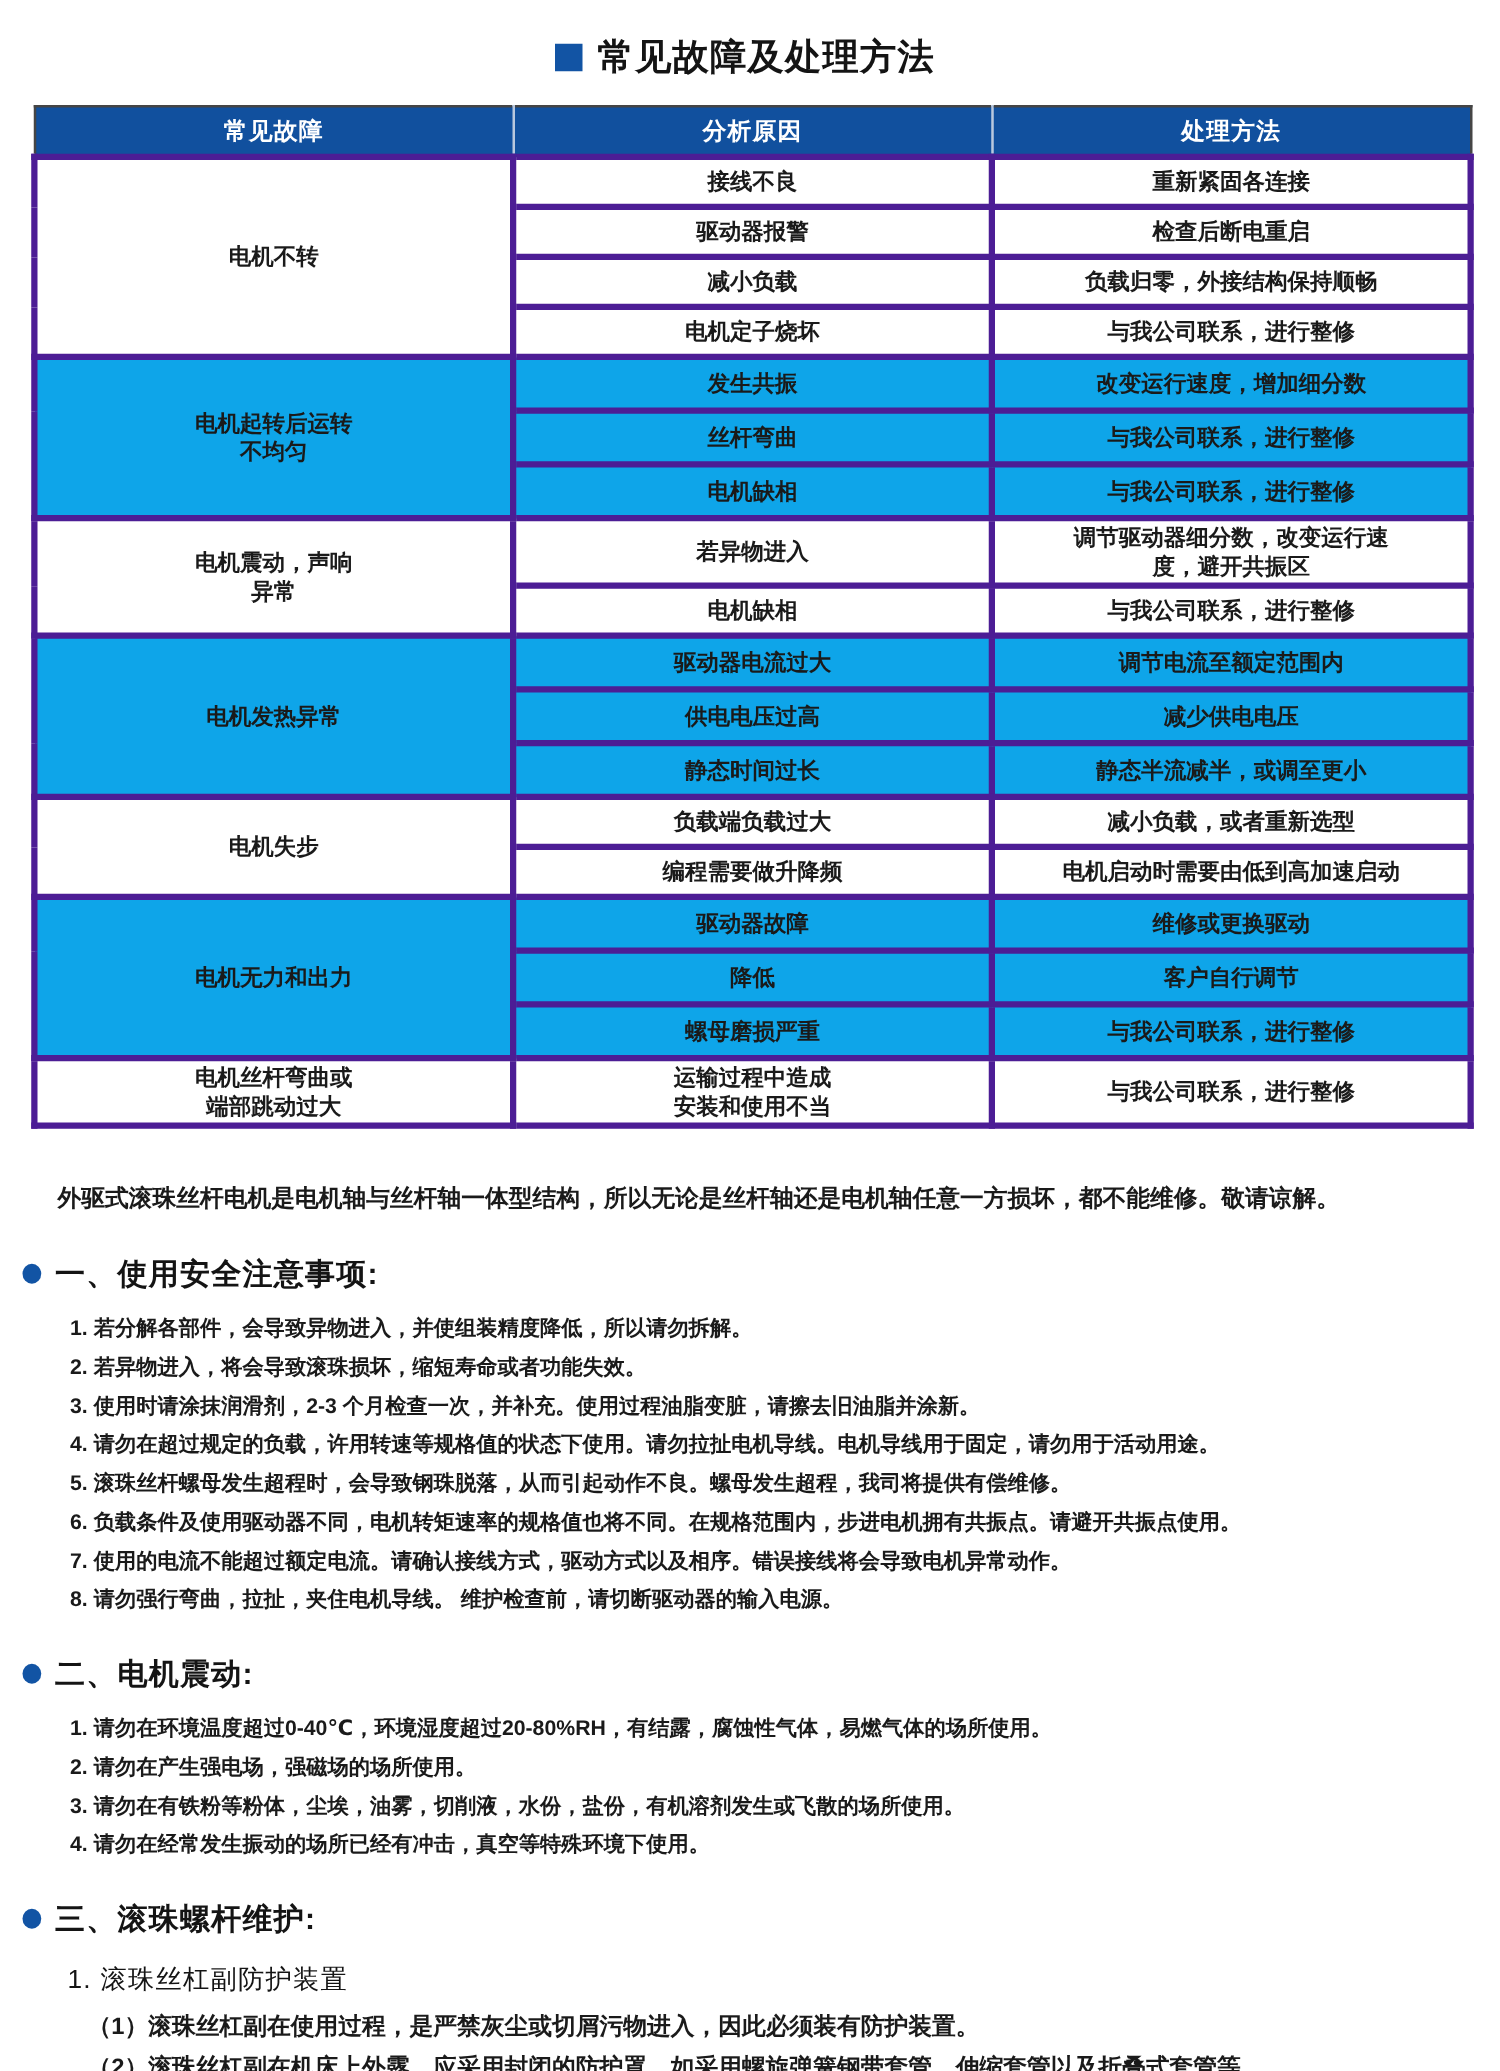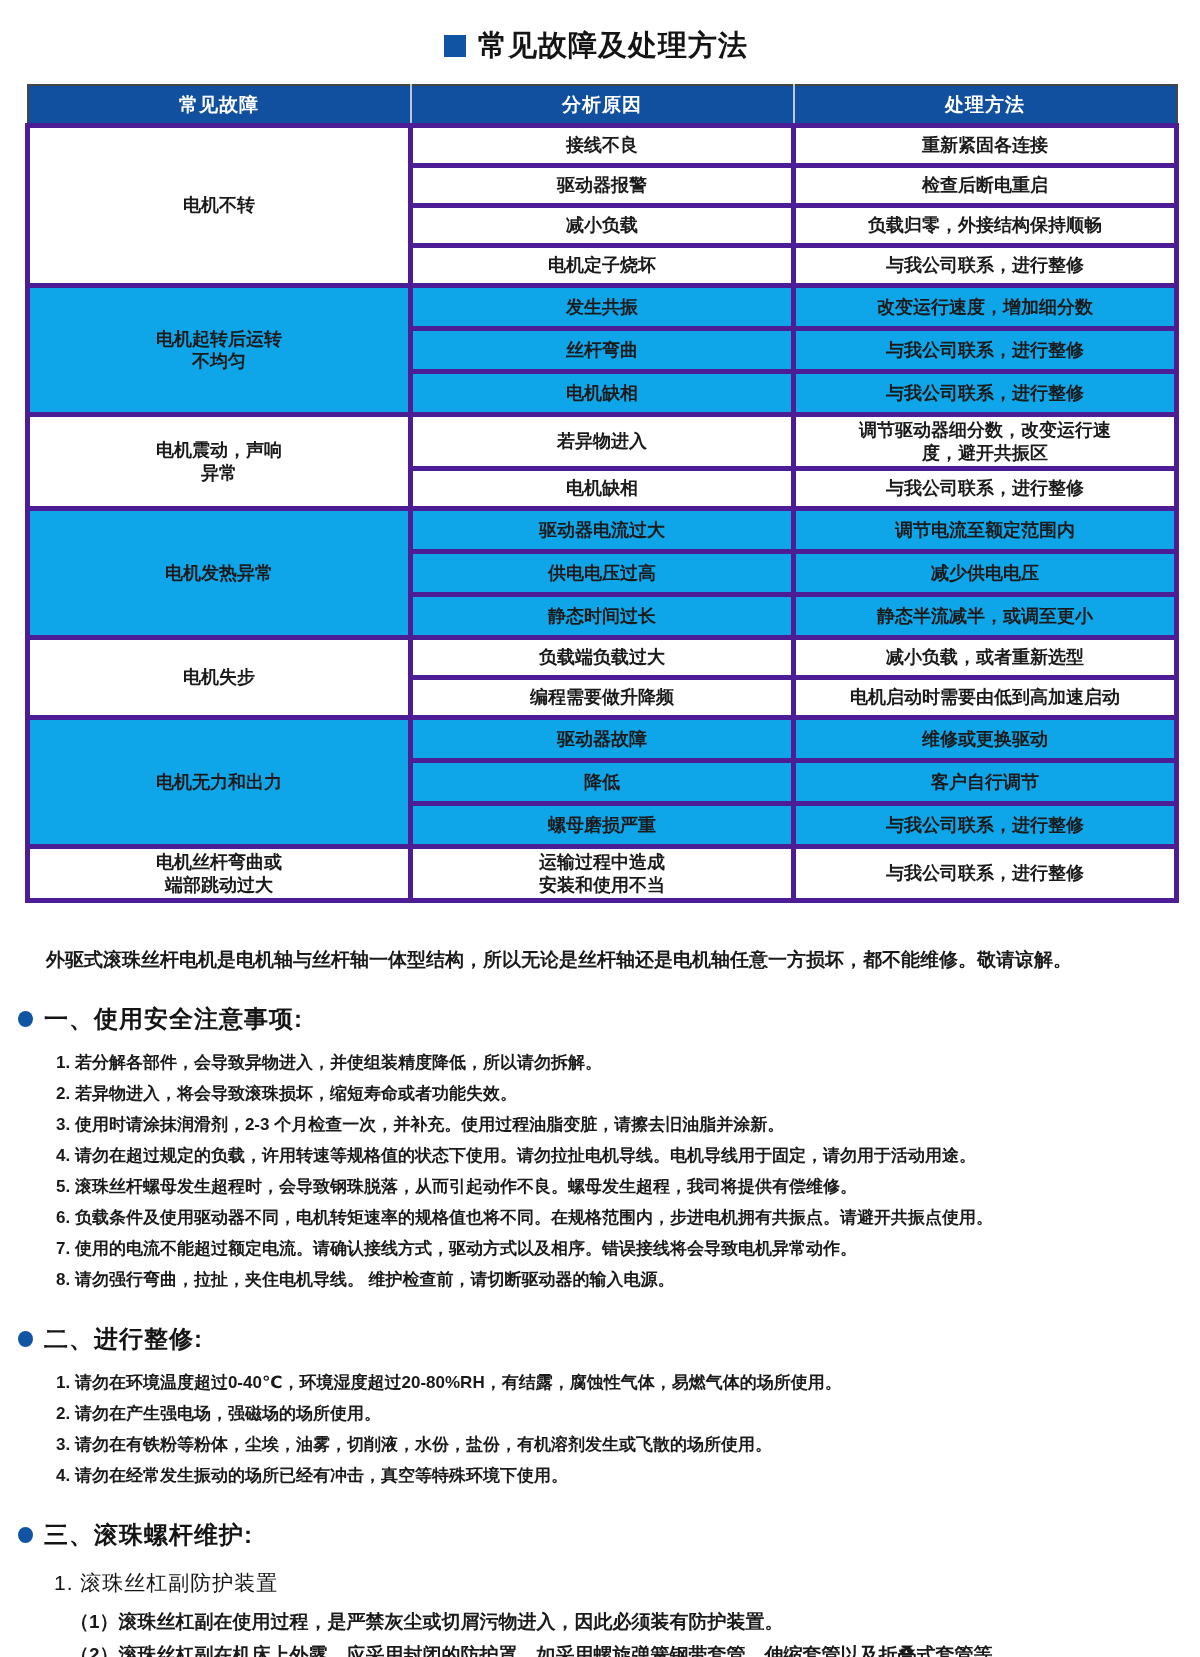--- a/index.html
+++ b/index.html
@@ -196,21 +196,21 @@
     <div class="li">3. 使用时请涂抹润滑剂，2-3 个月检查一次，并补充。使用过程油脂变脏，请擦去旧油脂并涂新。</div>
     <div class="li">4. 请勿在超过规定的负载，许用转速等规格值的状态下使用。请勿拉扯电机导线。电机导线用于固定，请勿用于活动用途。</div>
     <div class="li">5. 滚珠丝杆螺母发生超程时，会导致钢珠脱落，从而引起动作不良。螺母发生超程，我司将提供有偿维修。</div>
     <div class="li">6. 负载条件及使用驱动器不同，电机转矩速率的规格值也将不同。在规格范围内，步进电机拥有共振点。请避开共振点使用。</div>
     <div class="li">7. 使用的电流不能超过额定电流。请确认接线方式，驱动方式以及相序。错误接线将会导致电机异常动作。</div>
     <div class="li">8. 请勿强行弯曲，拉扯，夹住电机导线。 维护检查前，请切断驱动器的输入电源。</div>
   </div>
 
   <div class="subhead">
     <span class="dot"></span>
-    <span>二、进行整修:</span>
+    <span>二、电机震动:</span>
   </div>
   <div class="items">
     <div class="li">1. 请勿在环境温度超过0-40℃，环境湿度超过20-80%RH，有结露，腐蚀性气体，易燃气体的场所使用。</div>
     <div class="li">2. 请勿在产生强电场，强磁场的场所使用。</div>
     <div class="li">3. 请勿在有铁粉等粉体，尘埃，油雾，切削液，水份，盐份，有机溶剂发生或飞散的场所使用。</div>
     <div class="li">4. 请勿在经常发生振动的场所已经有冲击，真空等特殊环境下使用。</div>
   </div>
 
   <div class="subhead">
     <span class="dot"></span>

